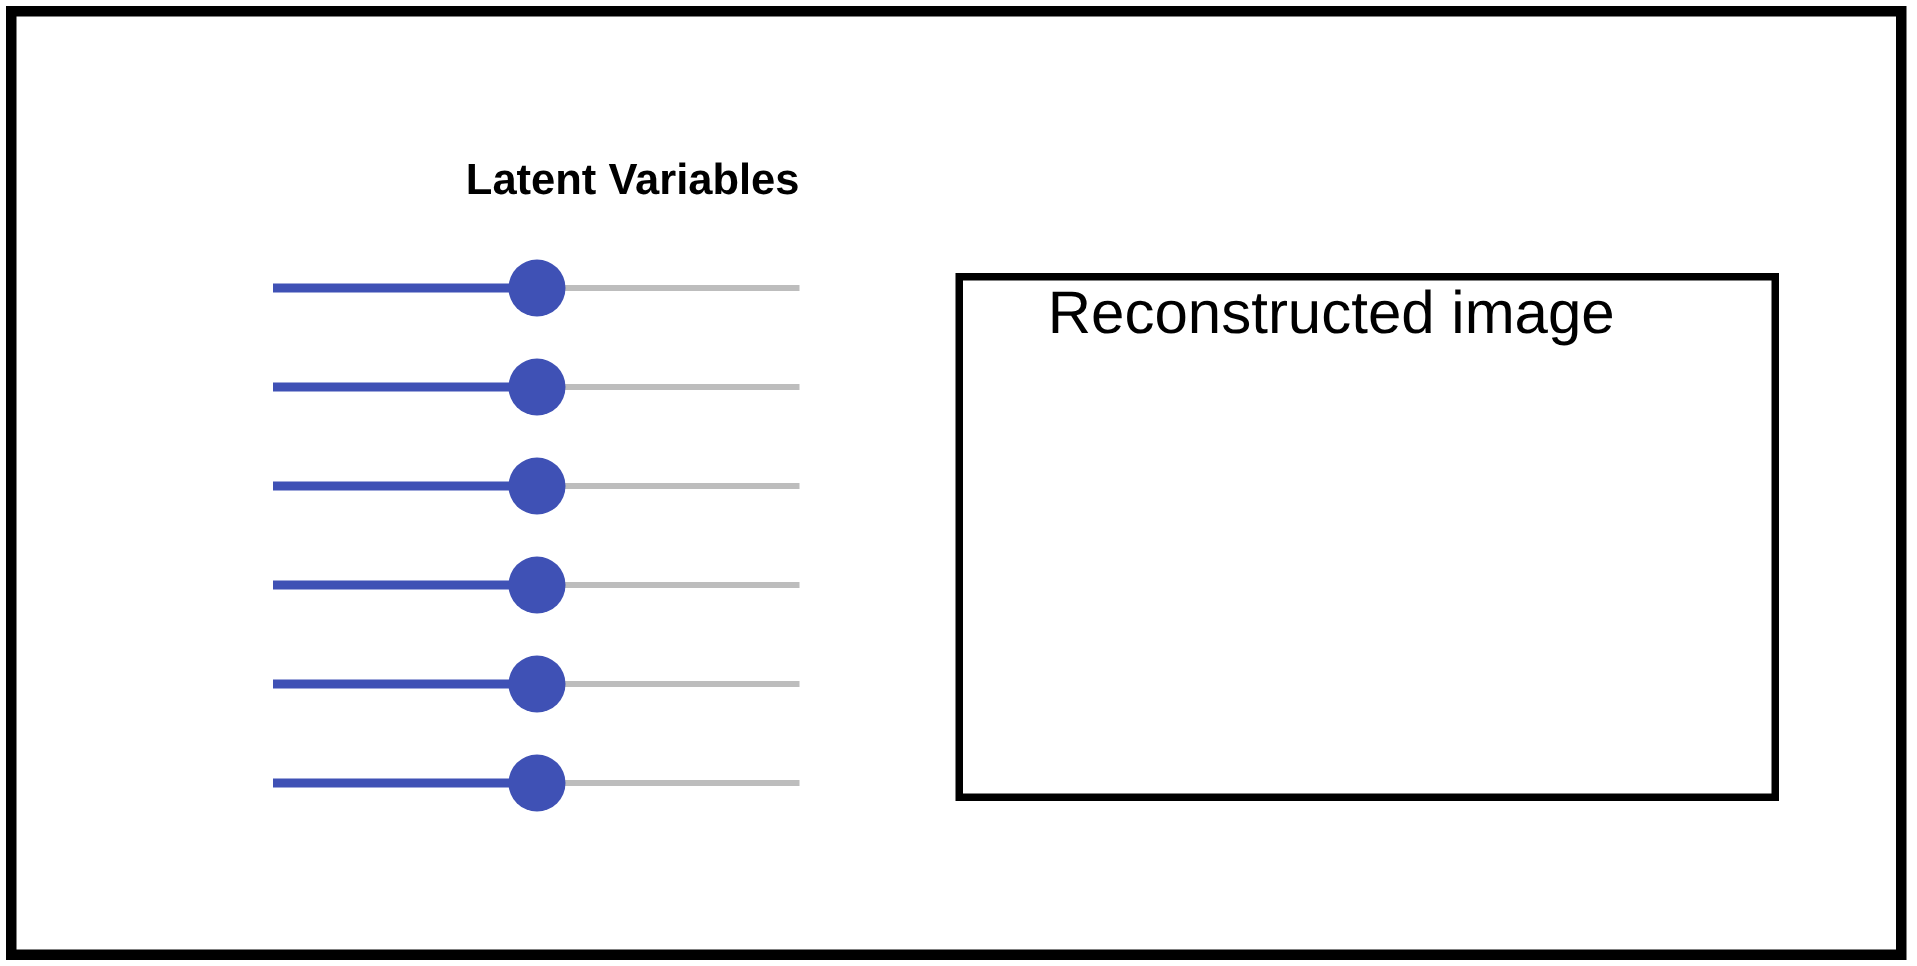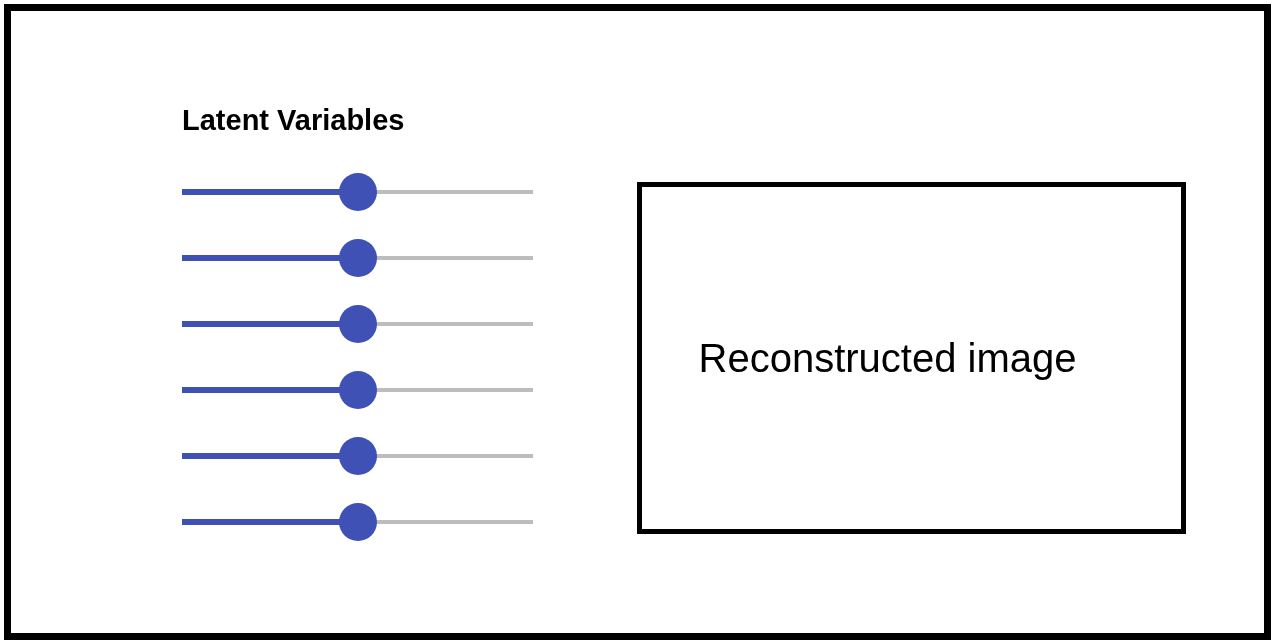--- a/index.html
+++ b/index.html
@@ -24,21 +24,21 @@
     right: 7px;
     bottom: 4px;
     border: 7px solid var(--frame);
     background: #ffffff;
   }
   .latent-title {
     position: absolute;
     left: 182px;
     top: 104px;
     width: 351px;
-    text-align: left;
+    text-align: right;
     font-size: 29px;
     font-weight: bold;
     color: #000000;
     letter-spacing: 0px;
   }
   .sliders-col {
     position: absolute;
     left: 182px;
     top: 159px;
     width: 351px;
@@ -82,21 +82,20 @@
   .recon-box {
     position: absolute;
     left: 637px;
     top: 182px;
     width: 549px;
     height: 352px;
     box-sizing: border-box;
     border: 5px solid #000000;
     background: #ffffff;
     display: flex;
-    align-items: center;
     justify-content: center;
   }
   .recon-label {
     font-size: 40px;
     font-weight: normal;
     color: #000000;
     white-space: nowrap;
     transform: translateX(-24px);
   }
 </style>

